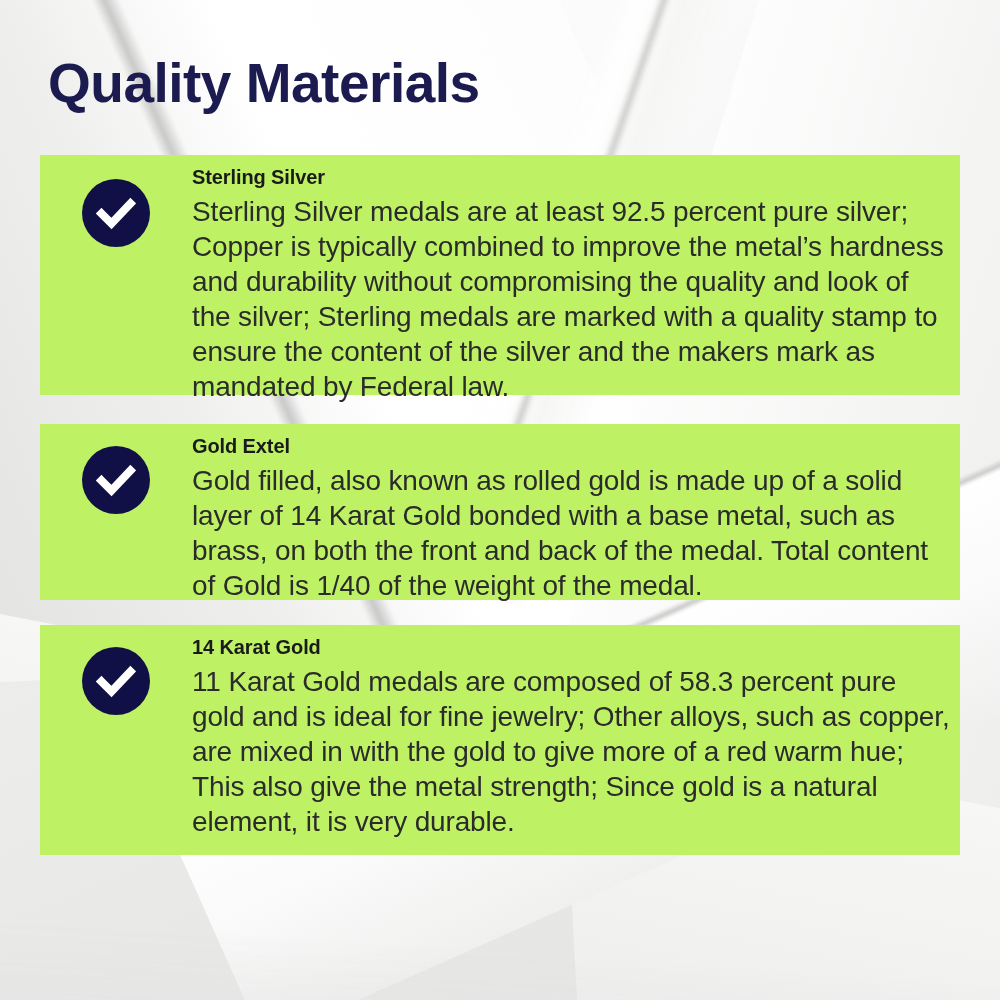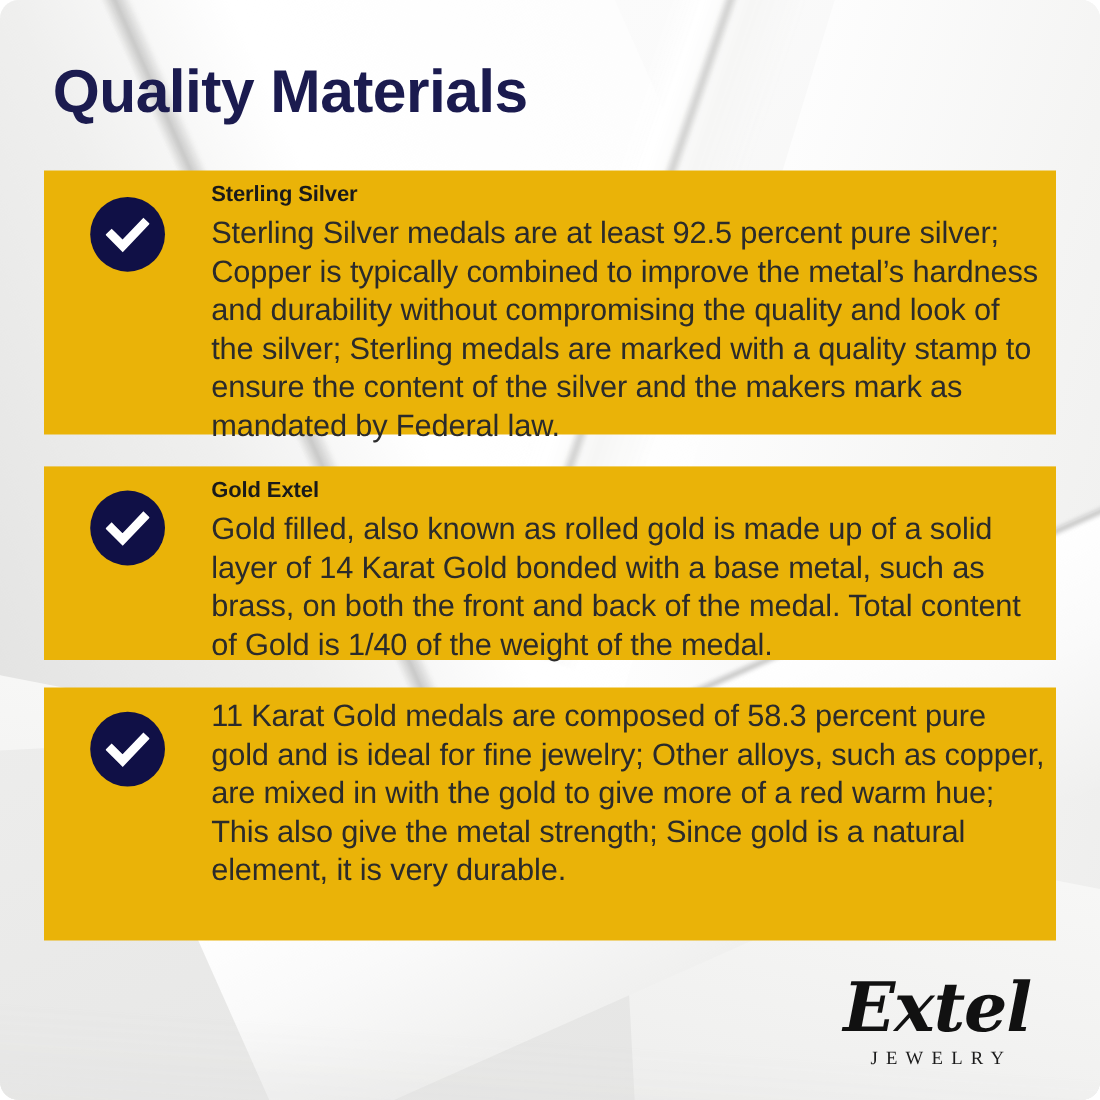--- a/index.html
+++ b/index.html
@@ -9,21 +9,20 @@
     font-family:"Liberation Sans", sans-serif;
     background:#ffffff;
     overflow:hidden;
   }
 
   #stage {
     position:relative;
     width:1000px; height:1000px;
     background:#f2f2f1;
     overflow:hidden;
-    border-radius:17px;
   }
 
   
   .bg-layer { position:absolute; inset:0; pointer-events:none; }
 
   .bg-base {
     background:
       linear-gradient(135deg, #ffffff 0%, #fafafa 35%, #f1f1f0 70%, #e9e9e8 100%);
   }
 
@@ -117,21 +116,21 @@
     color:#1b1b4f;
     line-height:1.05;
     white-space:nowrap;
   }
 
   
   .panel {
     position:absolute;
     left:40px;
     width:920px;
-    background:#eab308;
+    background:#bef264;
     display:flex;
     align-items:flex-start;
     justify-content:center;
   }
   .panel-1 { top:155px;  height:240px; }
   .panel-2 { top:424px;  height:176px; }
   .panel-3 { top:625px;  height:230px; }
 
   .check-col {
     width:152px;
@@ -256,22 +255,19 @@
 
   <section class="panel panel-3">
     <div class="check-col">
       <span class="check-badge">
         <svg width="40" height="40" viewBox="0 0 40 40" aria-hidden="true">
           <path d="M5.5 20.5 L15.5 30.5 L34.5 10.5" fill="none" stroke="#ffffff" stroke-width="8" stroke-linecap="square" stroke-linejoin="miter"></path>
         </svg>
       </span>
     </div>
     <div class="text-col">
+      <div class="item-heading">14 Karat Gold</div>
       <p class="item-body">11 Karat Gold medals are composed of 58.3 percent pure gold and is ideal for fine jewelry; Other alloys, such as copper, are mixed in with the gold to give more of a red warm hue; This also give the metal strength; Since gold is a natural element, it is very durable.</p>
     </div>
   </section>
 
-  <div id="brand-logo">
-    <span class="brand-script">Extel</span>
-    <span class="brand-sub">JEWELRY</span>
-  </div>
 
 </div>
 
 </body></html>

